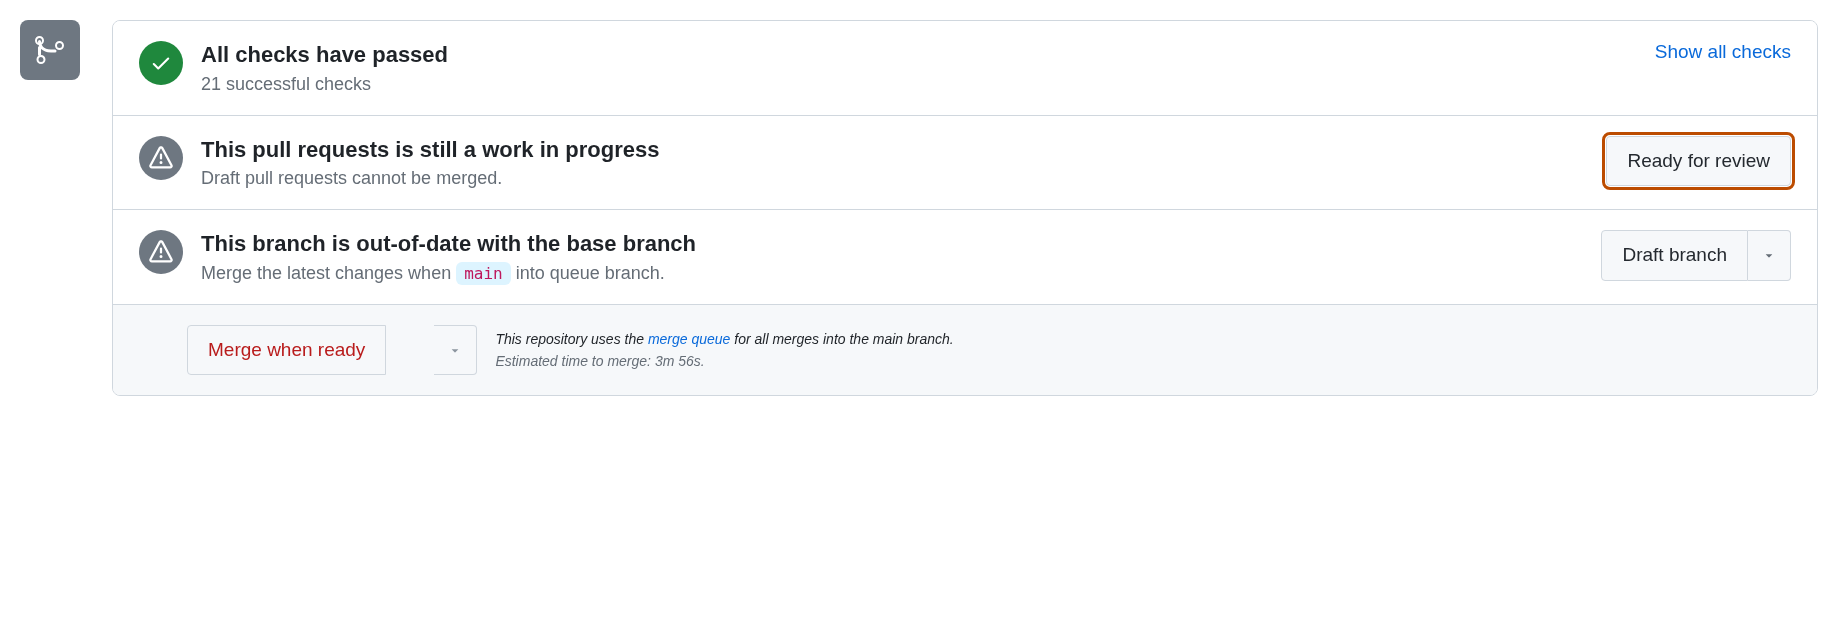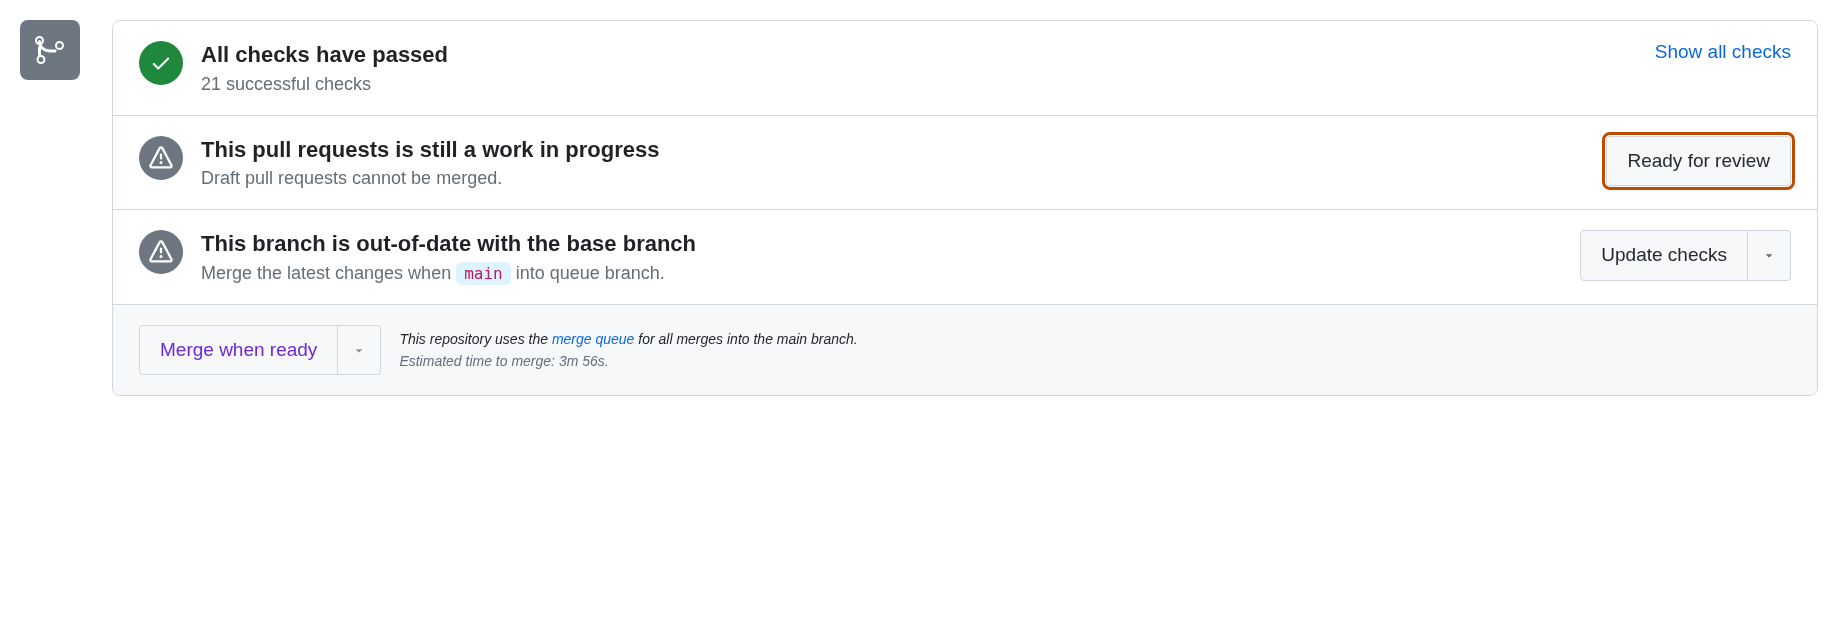--- a/index.html
+++ b/index.html
@@ -114,22 +114,23 @@
     border-top-right-radius: 0;
     border-bottom-right-radius: 0;
   }
   .btn-group .btn:last-child {
     border-top-left-radius: 0;
     border-bottom-left-radius: 0;
     border-left: none;
     padding: 10px 14px;
   }
   .btn-disabled {
-    color: #6d28d9;
+    color: #b91c1c;
     cursor: default;
+    margin-left: 48px;
   }
   .code {
     background: #ddf4ff;
     border-radius: 6px;
     padding: 2px 8px;
     font-family: ui-monospace, SFMono-Regular, Menlo, monospace;
     font-size: 16px;
     color: #be185d;
   }
   .footer-text {
@@ -193,21 +194,21 @@
         </svg>
       </div>
       <div class="section-body">
         <div class="section-title">This branch is out-of-date with the base branch</div>
         <div class="section-sub">
           <span>Merge the latest changes when </span><span class="code">main</span><span> into queue branch.</span>
         </div>
       </div>
       <div class="section-right">
         <div class="btn-group">
-          <button class="btn">Update checks</button>
+          <button class="btn">Draft branch</button>
           <button class="btn">
             <svg width="14" height="14" viewBox="0 0 16 16" fill="#656d76">
               <path d="M4.427 7.427l3.396 3.396a.25.25 0 0 0 .354 0l3.396-3.396A.25.25 0 0 0 11.396 7H4.604a.25.25 0 0 0-.177.427Z"></path>
             </svg>
           </button>
         </div>
       </div>
     </div>
 
     <div class="section footer">

